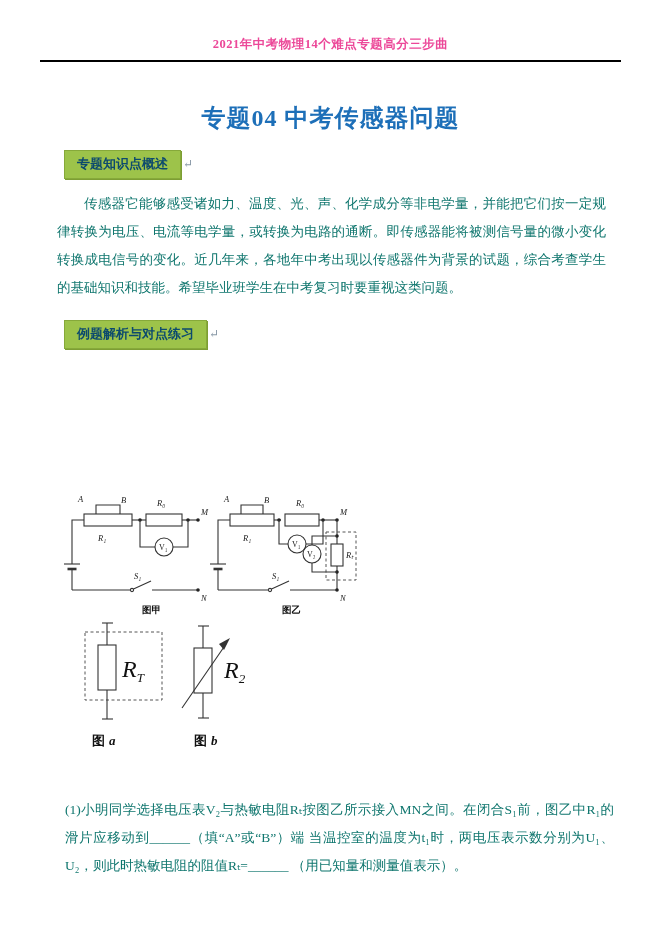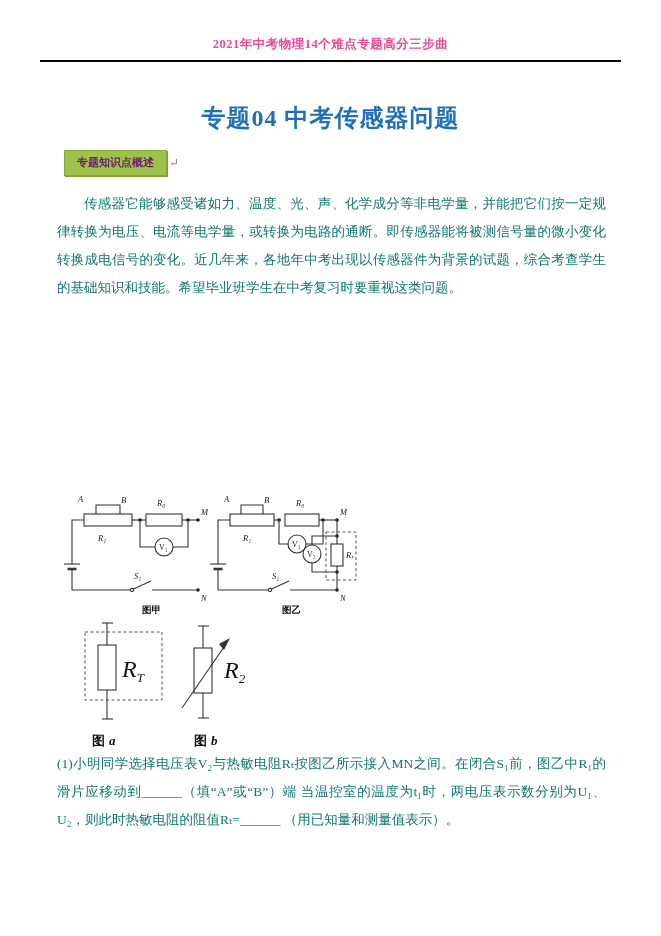--- a/index.html
+++ b/index.html
@@ -35,44 +35,44 @@
     letter-spacing: 1px;
   }
   .section-label-row { position: absolute; left: 64px; }
   .row-overview { top: 150px; }
   .row-examples { top: 320px; }
   .section-label {
     display: inline-block;
     background: #9dc34a;
     border: 1px solid #86a93a;
     box-shadow: 1px 1px 0 #7d9e33;
-    color: #701a75;
+    color: #0c4a6e;
     font-weight: bold;
-    font-size: 11px;
+    font-size: 13px;
     padding: 4px 12px 5px 12px;
     vertical-align: middle;
   }
   .return-mark {
     color: #8a9aa8;
     font-size: 12px;
     margin-left: 2px;
     vertical-align: middle;
   }
   .para {
     position: absolute;
     left: 57px;
     width: 549px;
     font-size: 13.5px;
     line-height: 28px;
     text-align: justify;
     color: #0f766e;
   }
   .para-overview { top: 190px; text-indent: 2em; }
   .para-example  { top: 374px; line-height: 27.5px; }
-  .para-q1       { top: 750px; }
+  .para-q1       { top: 796px; margin-left: 8px; }
   .para-q2       { top: 861px; }
   .para b { font-weight: bold; }
   .fig-circuits { position: absolute; left: 60px; top: 490px; }
   .fig-symbols  { position: absolute; left: 72px; top: 620px; text-decoration: underline; }
   svg { display: block; }
   .wire { stroke: #333; stroke-width: 1.1; fill: none; }
   .wire-thick { stroke: #333; stroke-width: 2.6; fill: none; }
   .comp { stroke: #333; stroke-width: 1.1; fill: #fff; }
   .dash { stroke: #555; stroke-width: 1; fill: none; stroke-dasharray: 3,2.5; }
   .dot  { fill: #222; stroke: none; }
@@ -92,20 +92,23 @@
   <div class="doc-header">2021年中考物理14个难点专题高分三步曲</div>
 
   <div class="doc-title">专题04 中考传感器问题</div>
 
   <div class="section-label-row row-overview">
     <span class="section-label">专题知识点概述</span><span class="return-mark">↵</span>
   </div>
 
   <p class="para para-overview">传感器它能够感受诸如力、温度、光、声、化学成分等非电学量，并能把它们按一定规律转换为电压、电流等电学量，或转换为电路的通断。即传感器能将被测信号量的微小变化转换成电信号的变化。近几年来，各地年中考出现以传感器件为背景的试题，综合考查学生的基础知识和技能。希望毕业班学生在中考复习时要重视这类问题。</p>
 
+  <div class="section-label-row row-examples">
+    <span class="section-label">例题解析与对点练习</span><span class="return-mark">↵</span>
+  </div>
 
 
   <div class="fig-circuits">
     <svg width="310" height="128" viewBox="0 0 310 128">
 
       <g>
 
         <polyline class="wire" points="12,74 12,30 24,30"></polyline>
         <rect class="comp" x="24" y="24" width="48" height="12"></rect>
         <polyline class="wire" points="36,24 36,15 60,15 60,24"></polyline>

